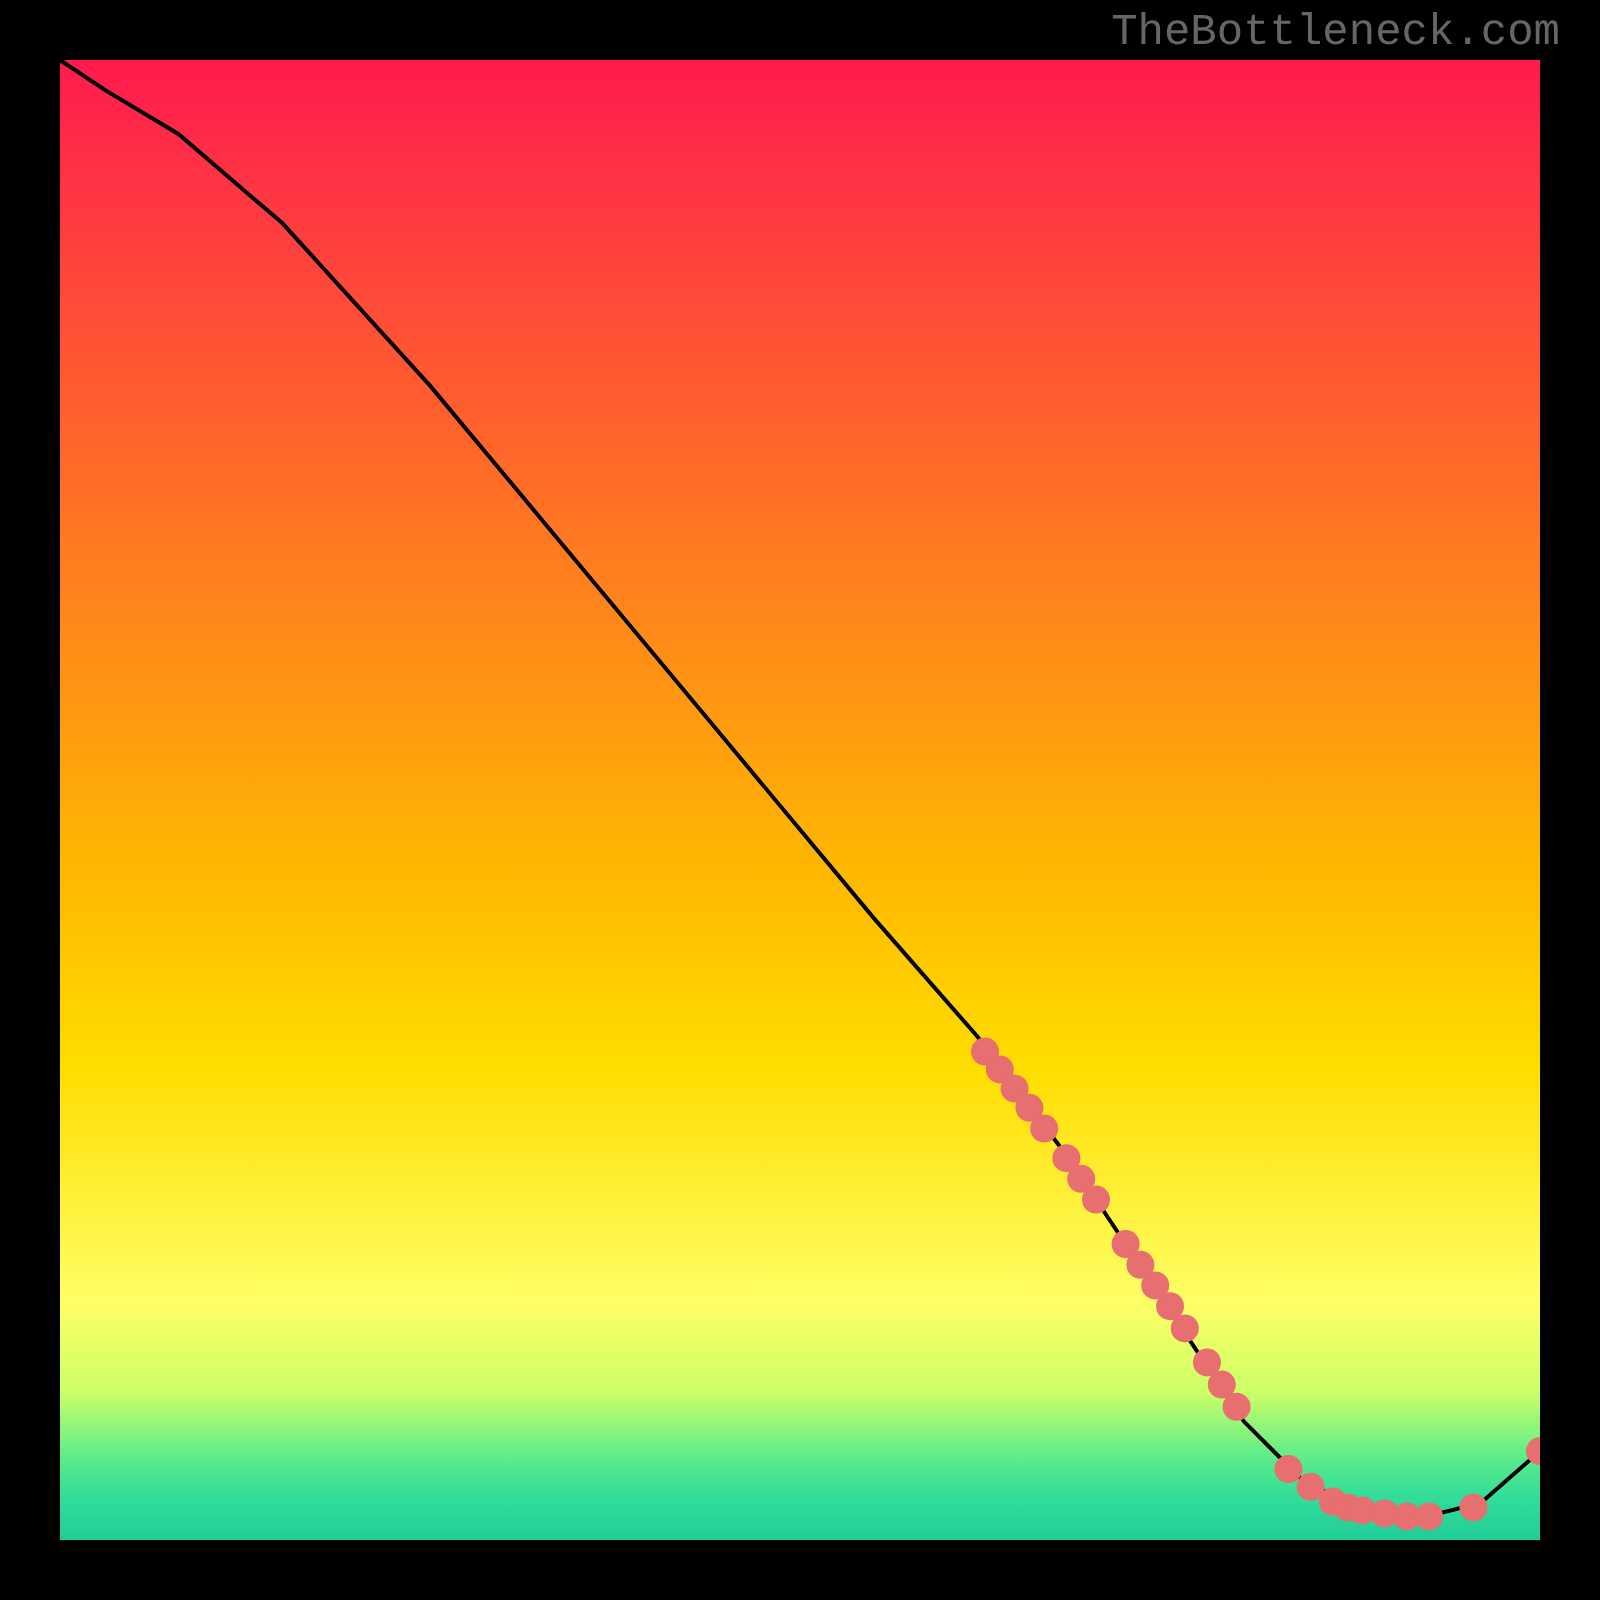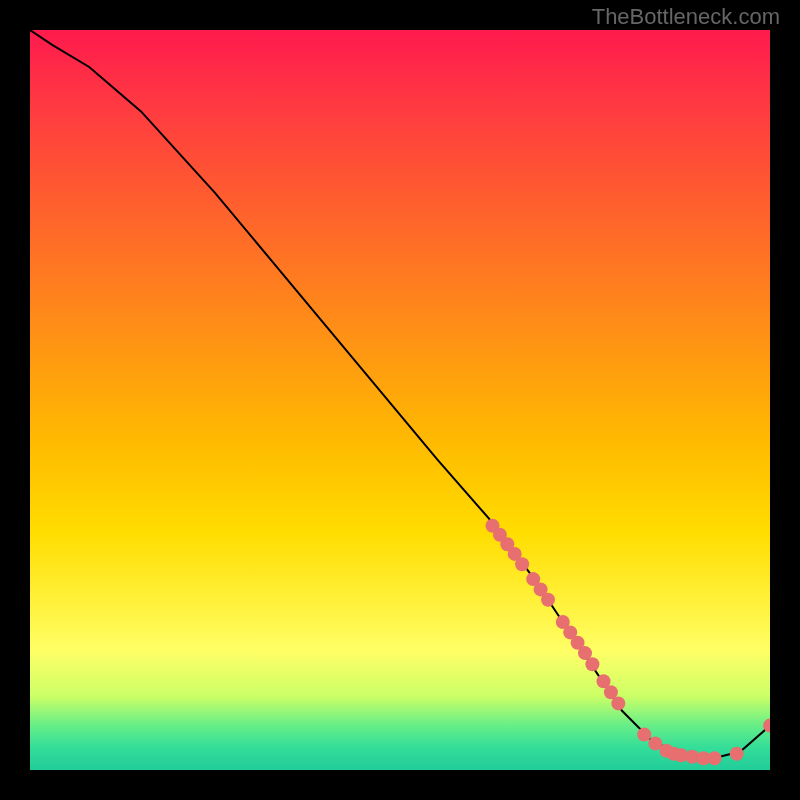--- a/index.html
+++ b/index.html
@@ -12,20 +12,21 @@
     overflow: hidden;
   }
   .watermark {
     position: absolute;
     top: 4px;
     right: 20px;
     color: #666;
     font-size: 22px;
     font-weight: 500;
     z-index: 10;
+    font-family: Liberation Mono, monospace;
   }
   .plot-area {
     position: absolute;
     top: 30px;
     left: 30px;
     width: 740px;
     height: 740px;
     background: linear-gradient(to bottom,
       #ff1a4d 0%,
       #ff3344 8%,

